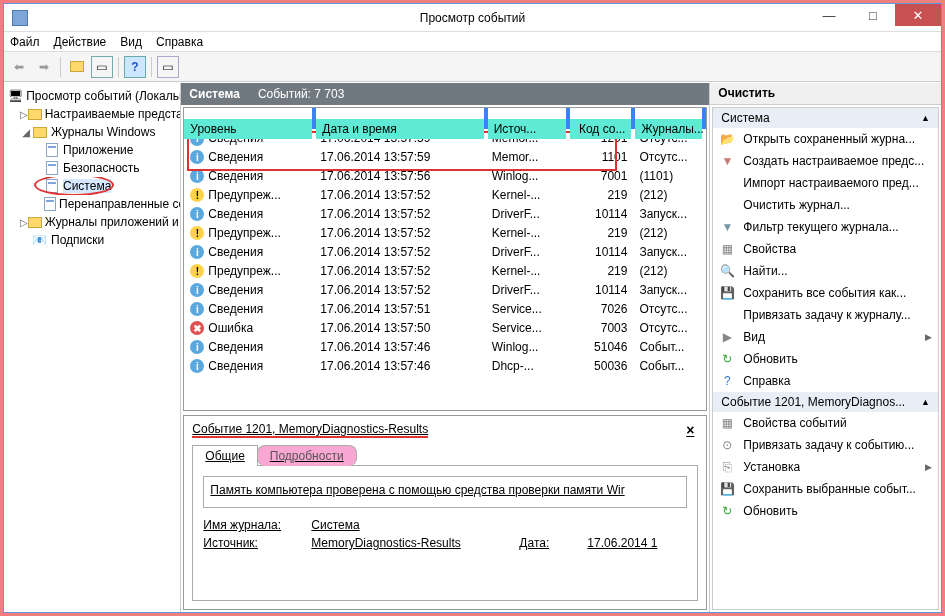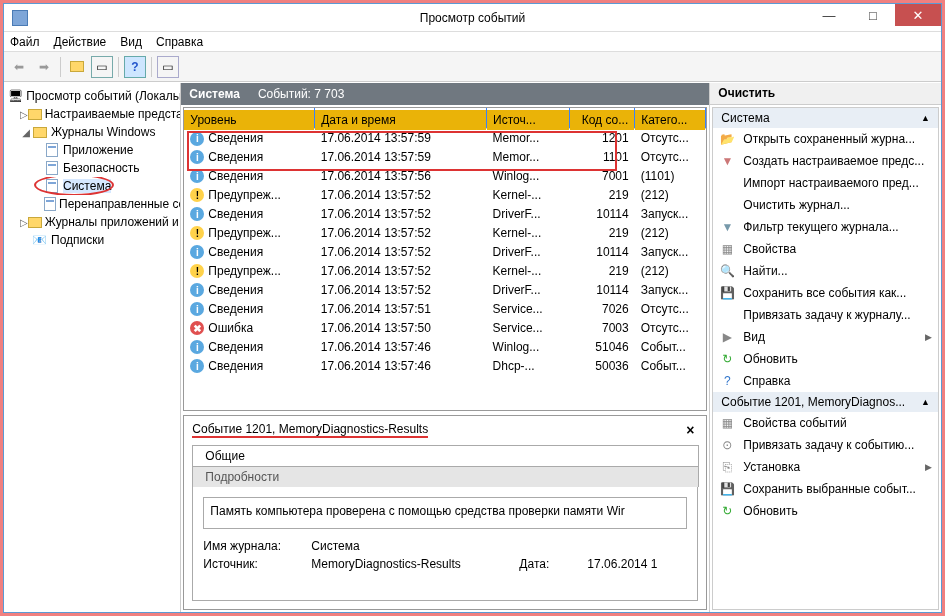--- a/index.html
+++ b/index.html
@@ -24,34 +24,34 @@
 .folder-ico { background:#ffd76a; border:1px solid #c9a83a; width:14px; height:11px;}
 .log-ico { background:#fff; border:1px solid #8aa8c8; width:12px; height:14px; position:relative;}
 .log-ico::before{content:""; position:absolute; left:1px; right:1px; top:2px; height:2px; background:#7ea6d8;}
 .tree-row.selected { position:relative;}
 .tree-row.selected .lbl { background:#d6e8ff; }
 .oval { position:absolute; border:2px solid #d33; border-radius:50%; pointer-events:none;}
 .center { flex:1; display:flex; flex-direction:column; border-right:1px solid #ccc; position:relative;}
 .center-header { height:22px; background:#707880; color:#fff; display:flex; align-items:center; padding:0 8px; gap:18px; font-size:12px;}
 .table-wrap { flex:0 0 auto; height:304px; border:1px solid #999; margin:2px; overflow:auto; position:relative;}
 table { width:100%; border-collapse:collapse; table-layout:fixed;}
-th { text-align:left; font-weight:normal; background:#eab308; border-bottom:1px solid #ccc; border-right:1px solid #3b82f6; padding:3px 6px; position:sticky; top:2px;}
+th { text-align:left; font-weight:normal; background:#5eead4; border-bottom:1px solid #ccc; border-right:4px solid #3b82f6; padding:3px 6px; position:sticky; top:11px;}
 td { padding:2px 6px; white-space:nowrap; overflow:hidden; text-overflow:ellipsis; height:19px;}
 .hl-box { position:absolute; border:2px solid #d33; pointer-events:none;}
 .lvl-icon { width:14px; height:14px; border-radius:50%; display:inline-flex; align-items:center; justify-content:center; margin-right:4px; font-size:10px; font-weight:bold; color:#fff;}
 .lvl-info { background:#5aa8e0;}
 .lvl-warn { background:#ffd24a; color:#000;}
 .lvl-err { background:#e05050;}
-.detail-panel { flex:1; margin:2px; border:1px solid #999; display:flex; flex-direction:column; position:relative;}
+.detail-panel { flex:1; margin:2px; border:1px solid #999; display:flex; flex-direction:column; position:relative;text-decoration:underline;}
 .detail-head { padding:6px 8px; display:flex; align-items:center; justify-content:space-between;}
 .detail-head span:first-child { border-bottom:2px solid #d33;}
 .detail-close { font-size:14px; font-weight:bold; cursor:default; padding:0 4px;}
-.tabs { display:flex; margin:0 8px;flex-direction:column;}
+.tabs { display:flex; margin:0 8px;}
 .tab { padding:3px 12px; border:1px solid #aaa; border-bottom:none; background:#fff; margin-right:-1px; position:relative; top:1px;}
-.tab.inactive { background:#e5e5e5; color:#555;}
+.tab.inactive { background:#f9a8d4; color:#555;border-radius:8px;}
 .detail-body { flex:1; margin:0 8px 8px 8px; border:1px solid #aaa; padding:10px; overflow:hidden; background:#fff;}
 .detail-text { border:1px solid #aaa; padding:6px; margin-bottom:10px; height:32px; overflow:hidden;}
 .detail-grid { display:grid; grid-template-columns:100px 200px 60px 100px; gap:4px 8px;}
 .actions { width:255px; background:#fff; display:flex; flex-direction:column; overflow:hidden;}
 .actions-title { height:22px; background:#f0f0f0; border-bottom:1px solid #ccc; padding:3px 8px; font-weight:bold;}
 .actions-body { flex:1; border:1px solid #ccc; margin:2px; overflow-y:scroll; overflow-x:hidden;}
 .actions-section-hdr { background:#e8eef5; padding:3px 8px; white-space:nowrap; overflow:hidden; text-overflow:ellipsis; display:flex; justify-content:space-between; align-items:center;}
 .actions-section-hdr .caret{font-size:9px;}
 .action-item { display:flex; align-items:center; padding:3px 6px; gap:8px; white-space:nowrap; overflow:hidden; text-overflow:ellipsis; cursor:default;}
 .act-ico { width:16px; height:16px; display:inline-flex; align-items:center; justify-content:center; font-size:12px;}
@@ -165,21 +165,21 @@
               <col style="width:70px">
               <col style="width:55px">
               <col style="width:60px">
             </colgroup>
           <thead>
               <tr>
             <th>Уровень</th>
             <th>Дата и время</th>
             <th>Источ...</th>
             <th style="text-align:right">Код со...</th>
-            <th>Катего...</th>
+            <th>Журналы...</th>
           </tr>
             </thead>
           <tbody id="event-rows">
               <tr>
                 <td><span class="lvl-icon lvl-info">i</span>Сведения</td>
                 <td>17.06.2014 13:57:59</td>
                 <td>Memor...</td>
                 <td style="text-align:right">1201</td>
                 <td>Отсутс...</td>
               </tr>

